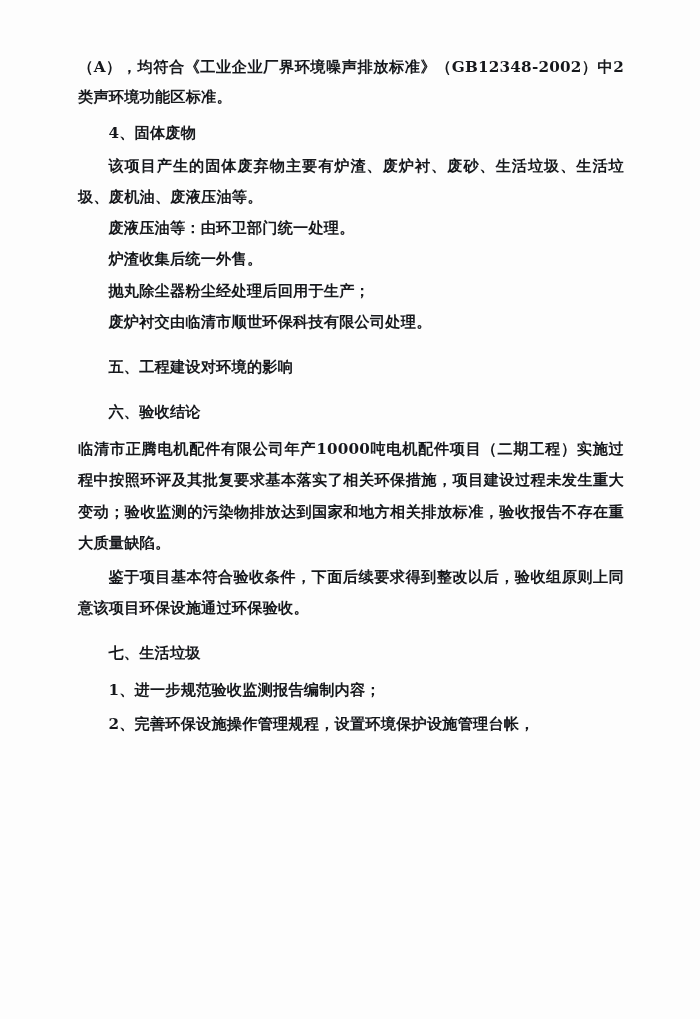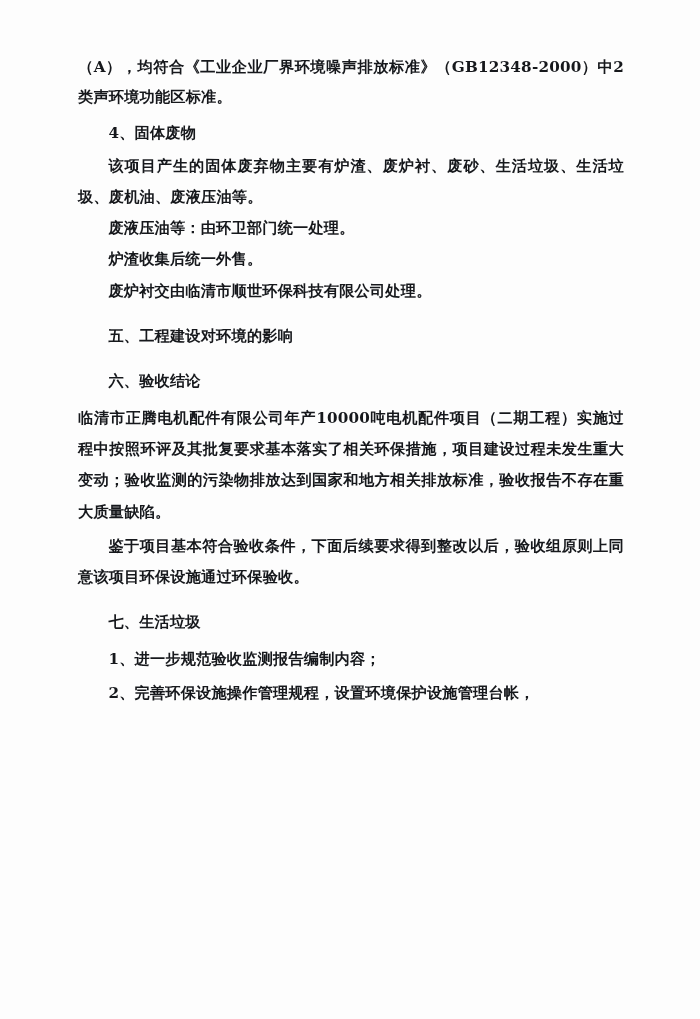--- a/index.html
+++ b/index.html
@@ -56,31 +56,32 @@
   }
   .gap-sm { margin-top: 3px; }
   .tight { line-height: 2.0; }
 </style>
 </head>
 <body>
 
 <div class="page">
   <div class="page-inner doc-body">
 
-    <p class="tight">（A），均符合《工业企业厂界环境噪声排放标准》（GB12348-2000）中2类声环境功能区标准。</p>
+    <p class="tight">（A），均符合《工业企业厂界环境噪声排放标准》（GB12348-2002）中2类声环境功能区标准。</p>
 
     <p class="heading">4、固体废物</p>
 
     <p class="indent">该项目产生的固体废弃物主要有炉渣、废炉衬、废砂、生活垃圾、生活垃圾、废机油、废液压油等。</p>
 
     <p class="indent">废液压油等：由环卫部门统一处理。</p>
 
     <p class="indent">炉渣收集后统一外售。</p>
 
 
+    <p class="indent">抛丸除尘器粉尘经处理后回用于生产；</p>
 
     <p class="indent">废炉衬交由临清市顺世环保科技有限公司处理。</p>
 
 
     <p class="section-heading">五、工程建设对环境的影响</p>
 
 
     <p class="section-heading">六、验收结论</p>
 
     <p class="gap-sm">临清市正腾电机配件有限公司年产10000吨电机配件项目（二期工程）实施过程中按照环评及其批复要求基本落实了相关环保措施，项目建设过程未发生重大变动；验收监测的污染物排放达到国家和地方相关排放标准，验收报告不存在重大质量缺陷。</p>

